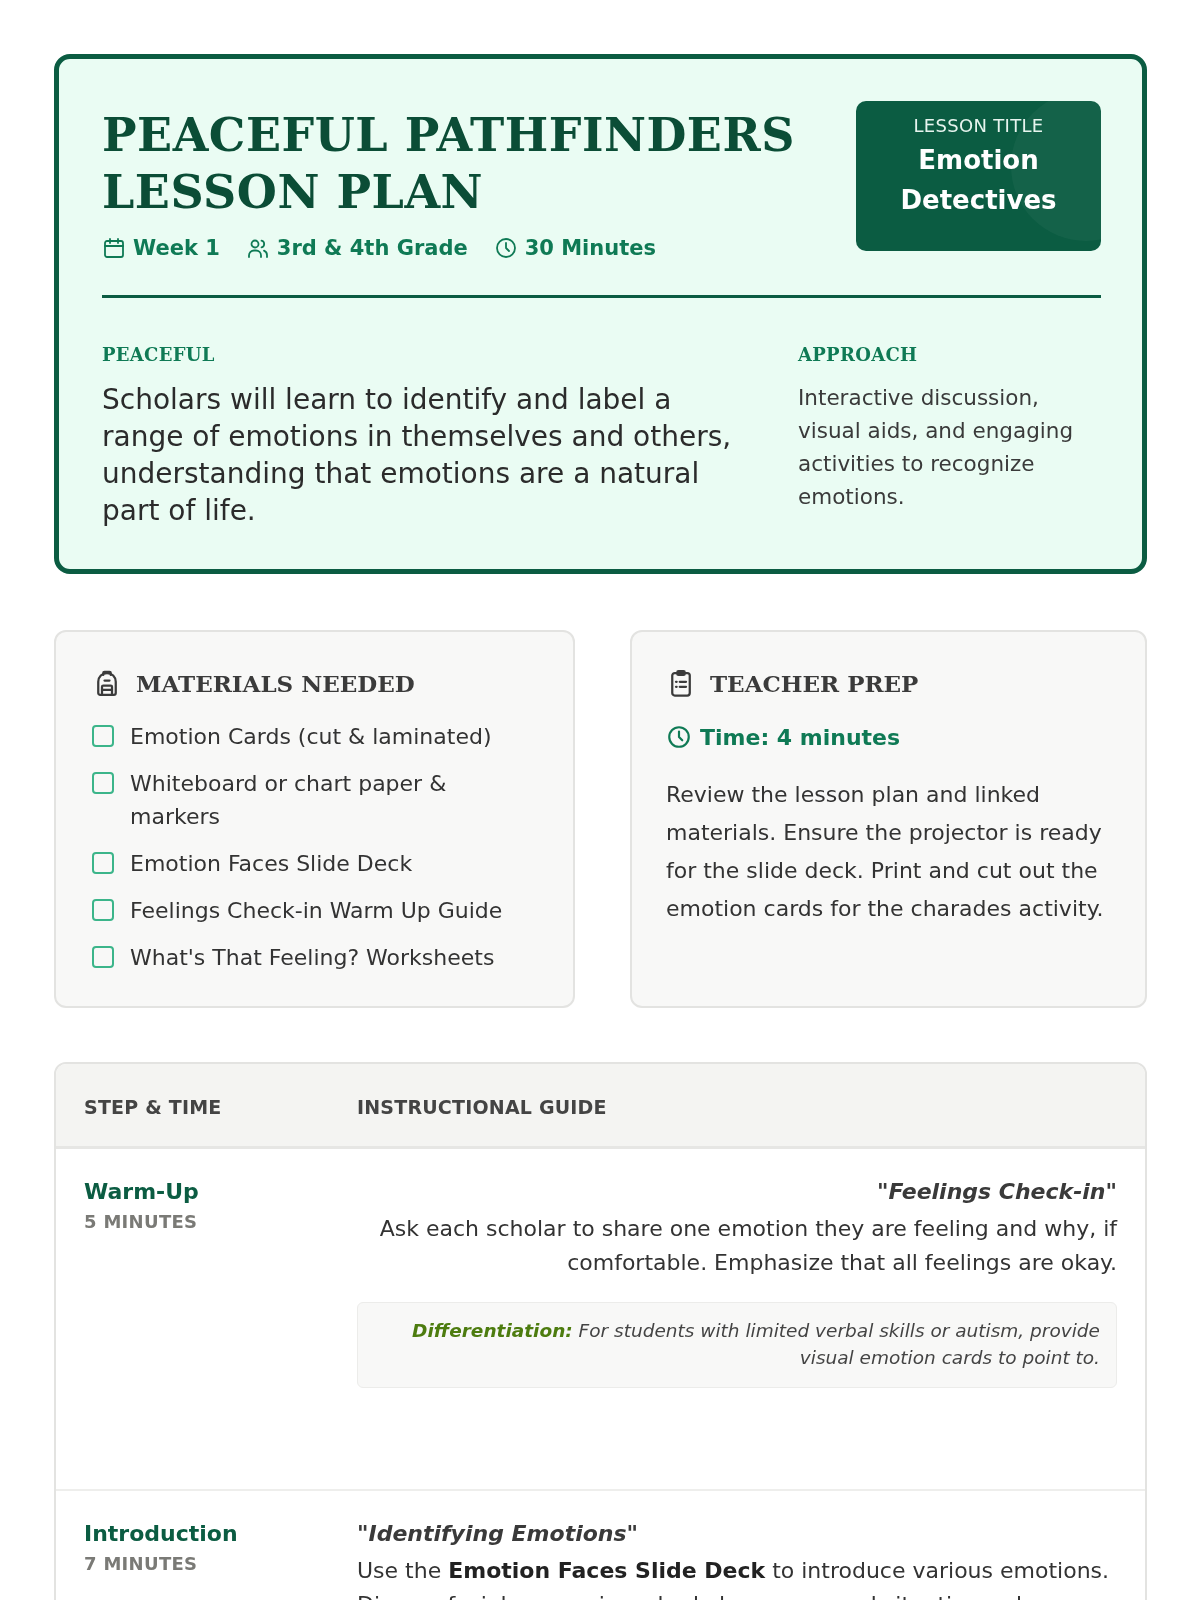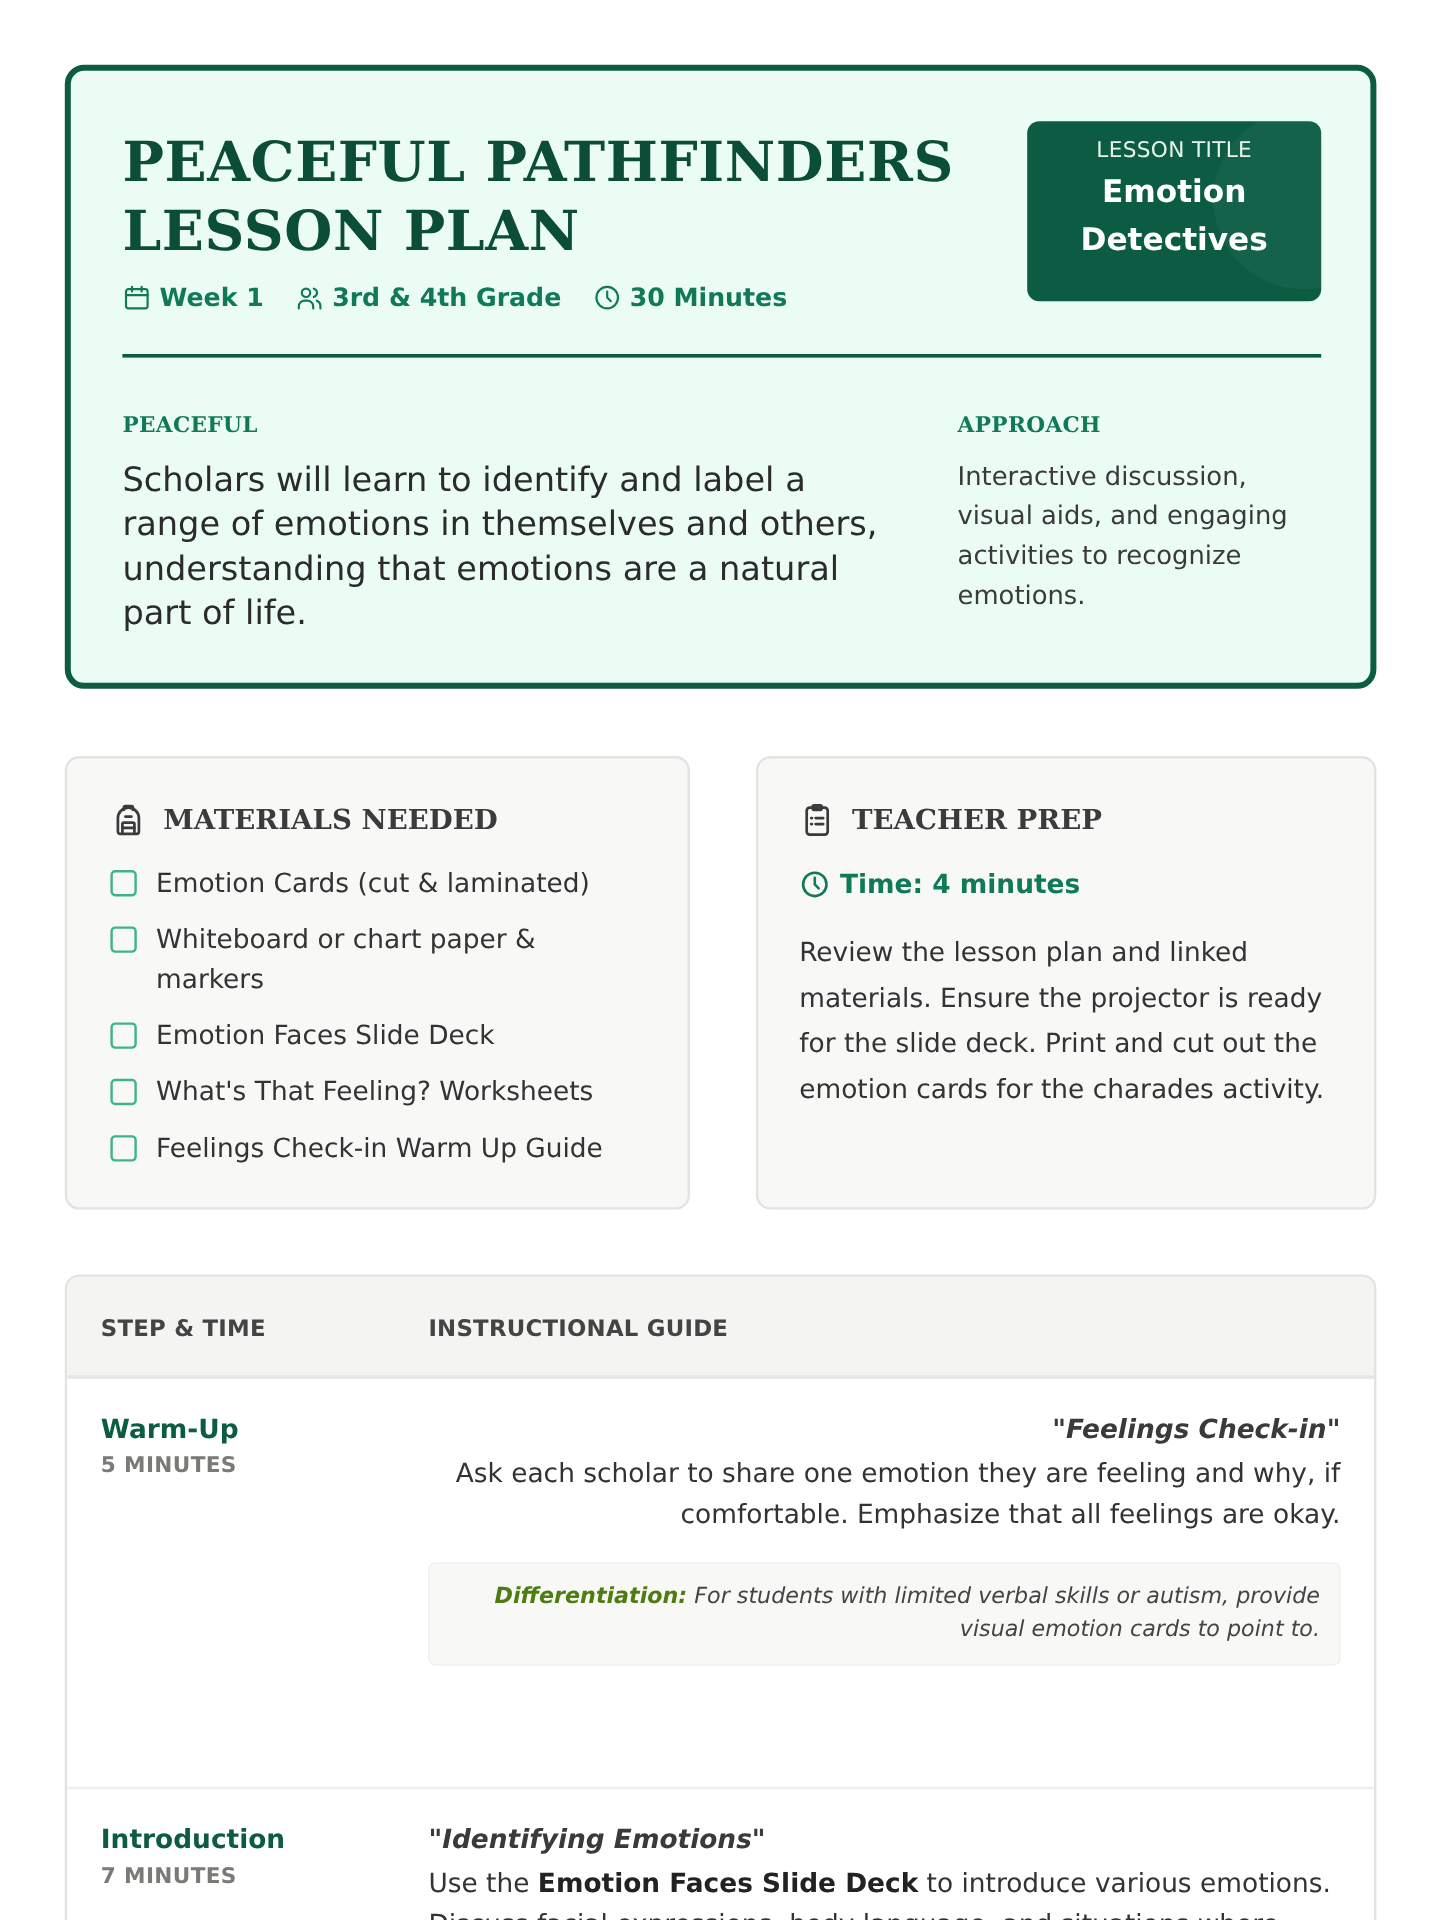--- a/index.html
+++ b/index.html
@@ -168,25 +168,25 @@
     <li>
       <span class="checkbox"></span>
       <span>Whiteboard or chart paper &amp; markers</span>
     </li>
     <li>
       <span class="checkbox"></span>
       <span>Emotion Faces Slide Deck</span>
     </li>
     <li>
       <span class="checkbox"></span>
+      <span>Feelings Check-in Warm Up Guide</span>
+    </li>
+    <li>
+      <span class="checkbox"></span>
       <span>What's That Feeling? Worksheets</span>
-    </li>
-    <li>
-      <span class="checkbox"></span>
-      <span>Feelings Check-in Warm Up Guide</span>
     </li>
   </ul>
 </section>
 
 <section class="card card-right">
   <div class="card-head" style="left:34px;">
     <svg viewBox="0 0 24 24" fill="none" stroke="#3b3b3b" stroke-width="1.8" stroke-linecap="round" stroke-linejoin="round">
       <rect x="5" y="4" width="14" height="18" rx="2"></rect>
         <rect x="9" y="2.5" width="6" height="3" rx="1"></rect>
         <line x1="8" y1="11" x2="8.5" y2="11"></line>

